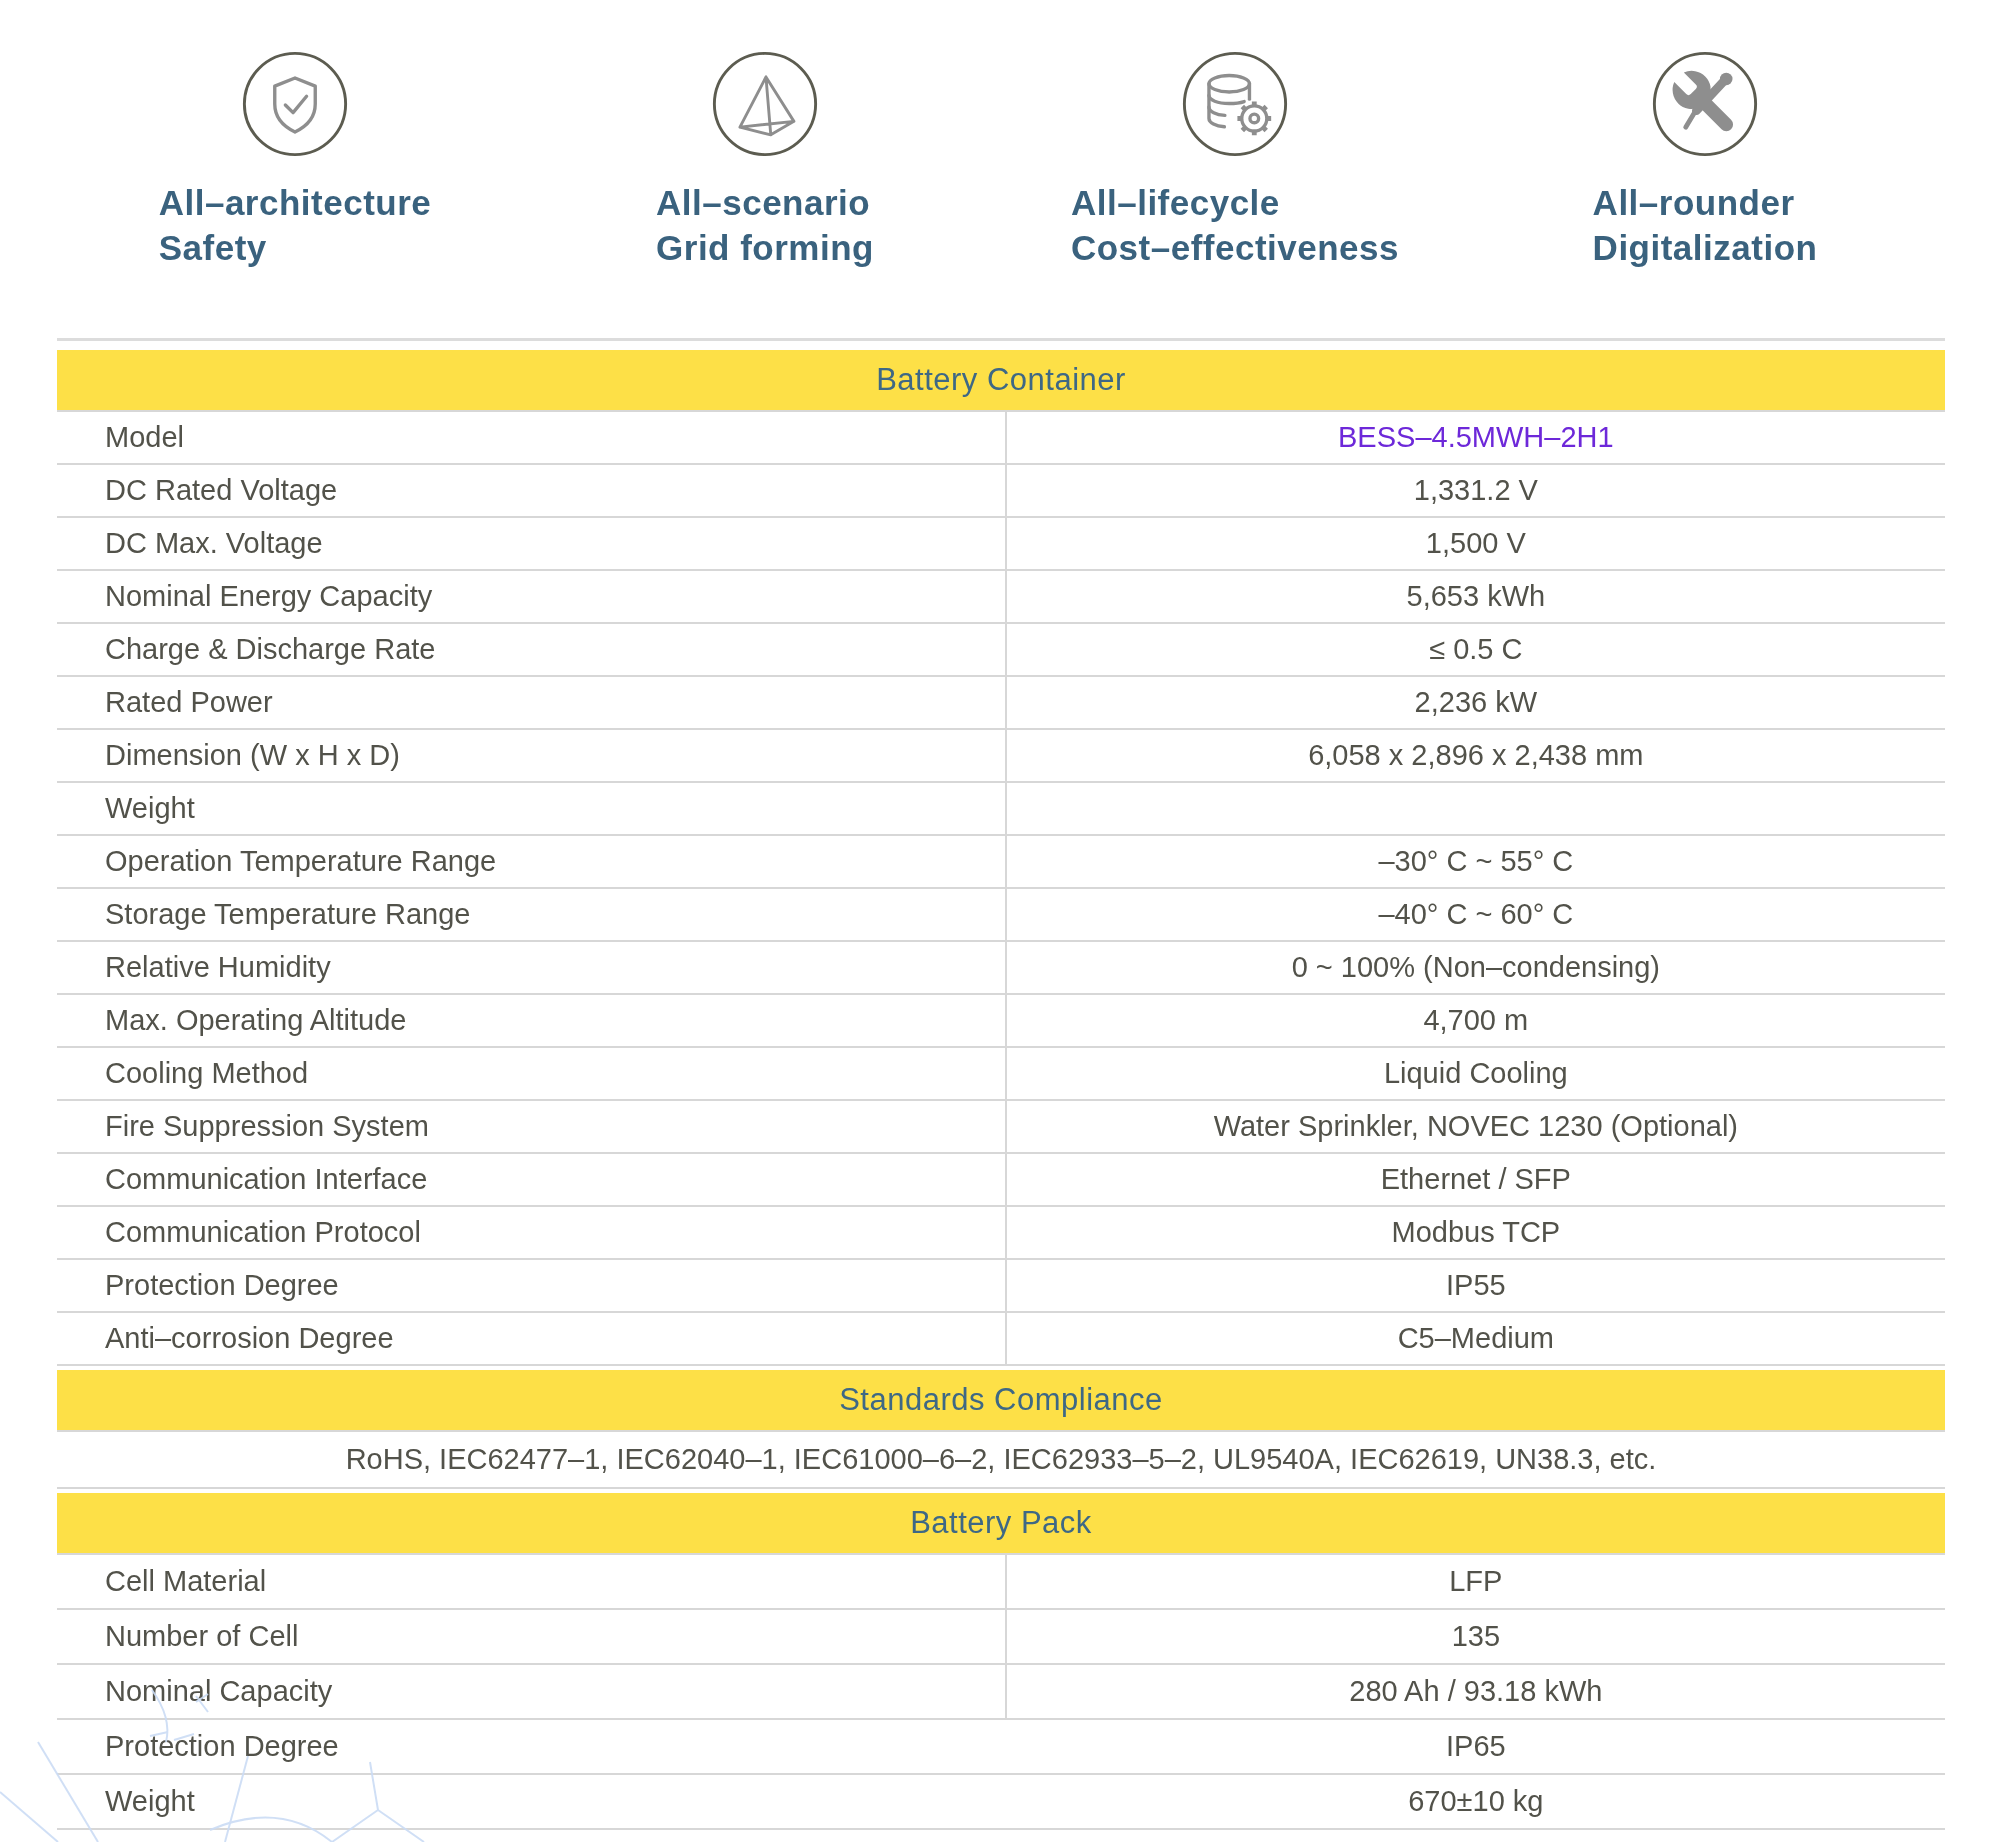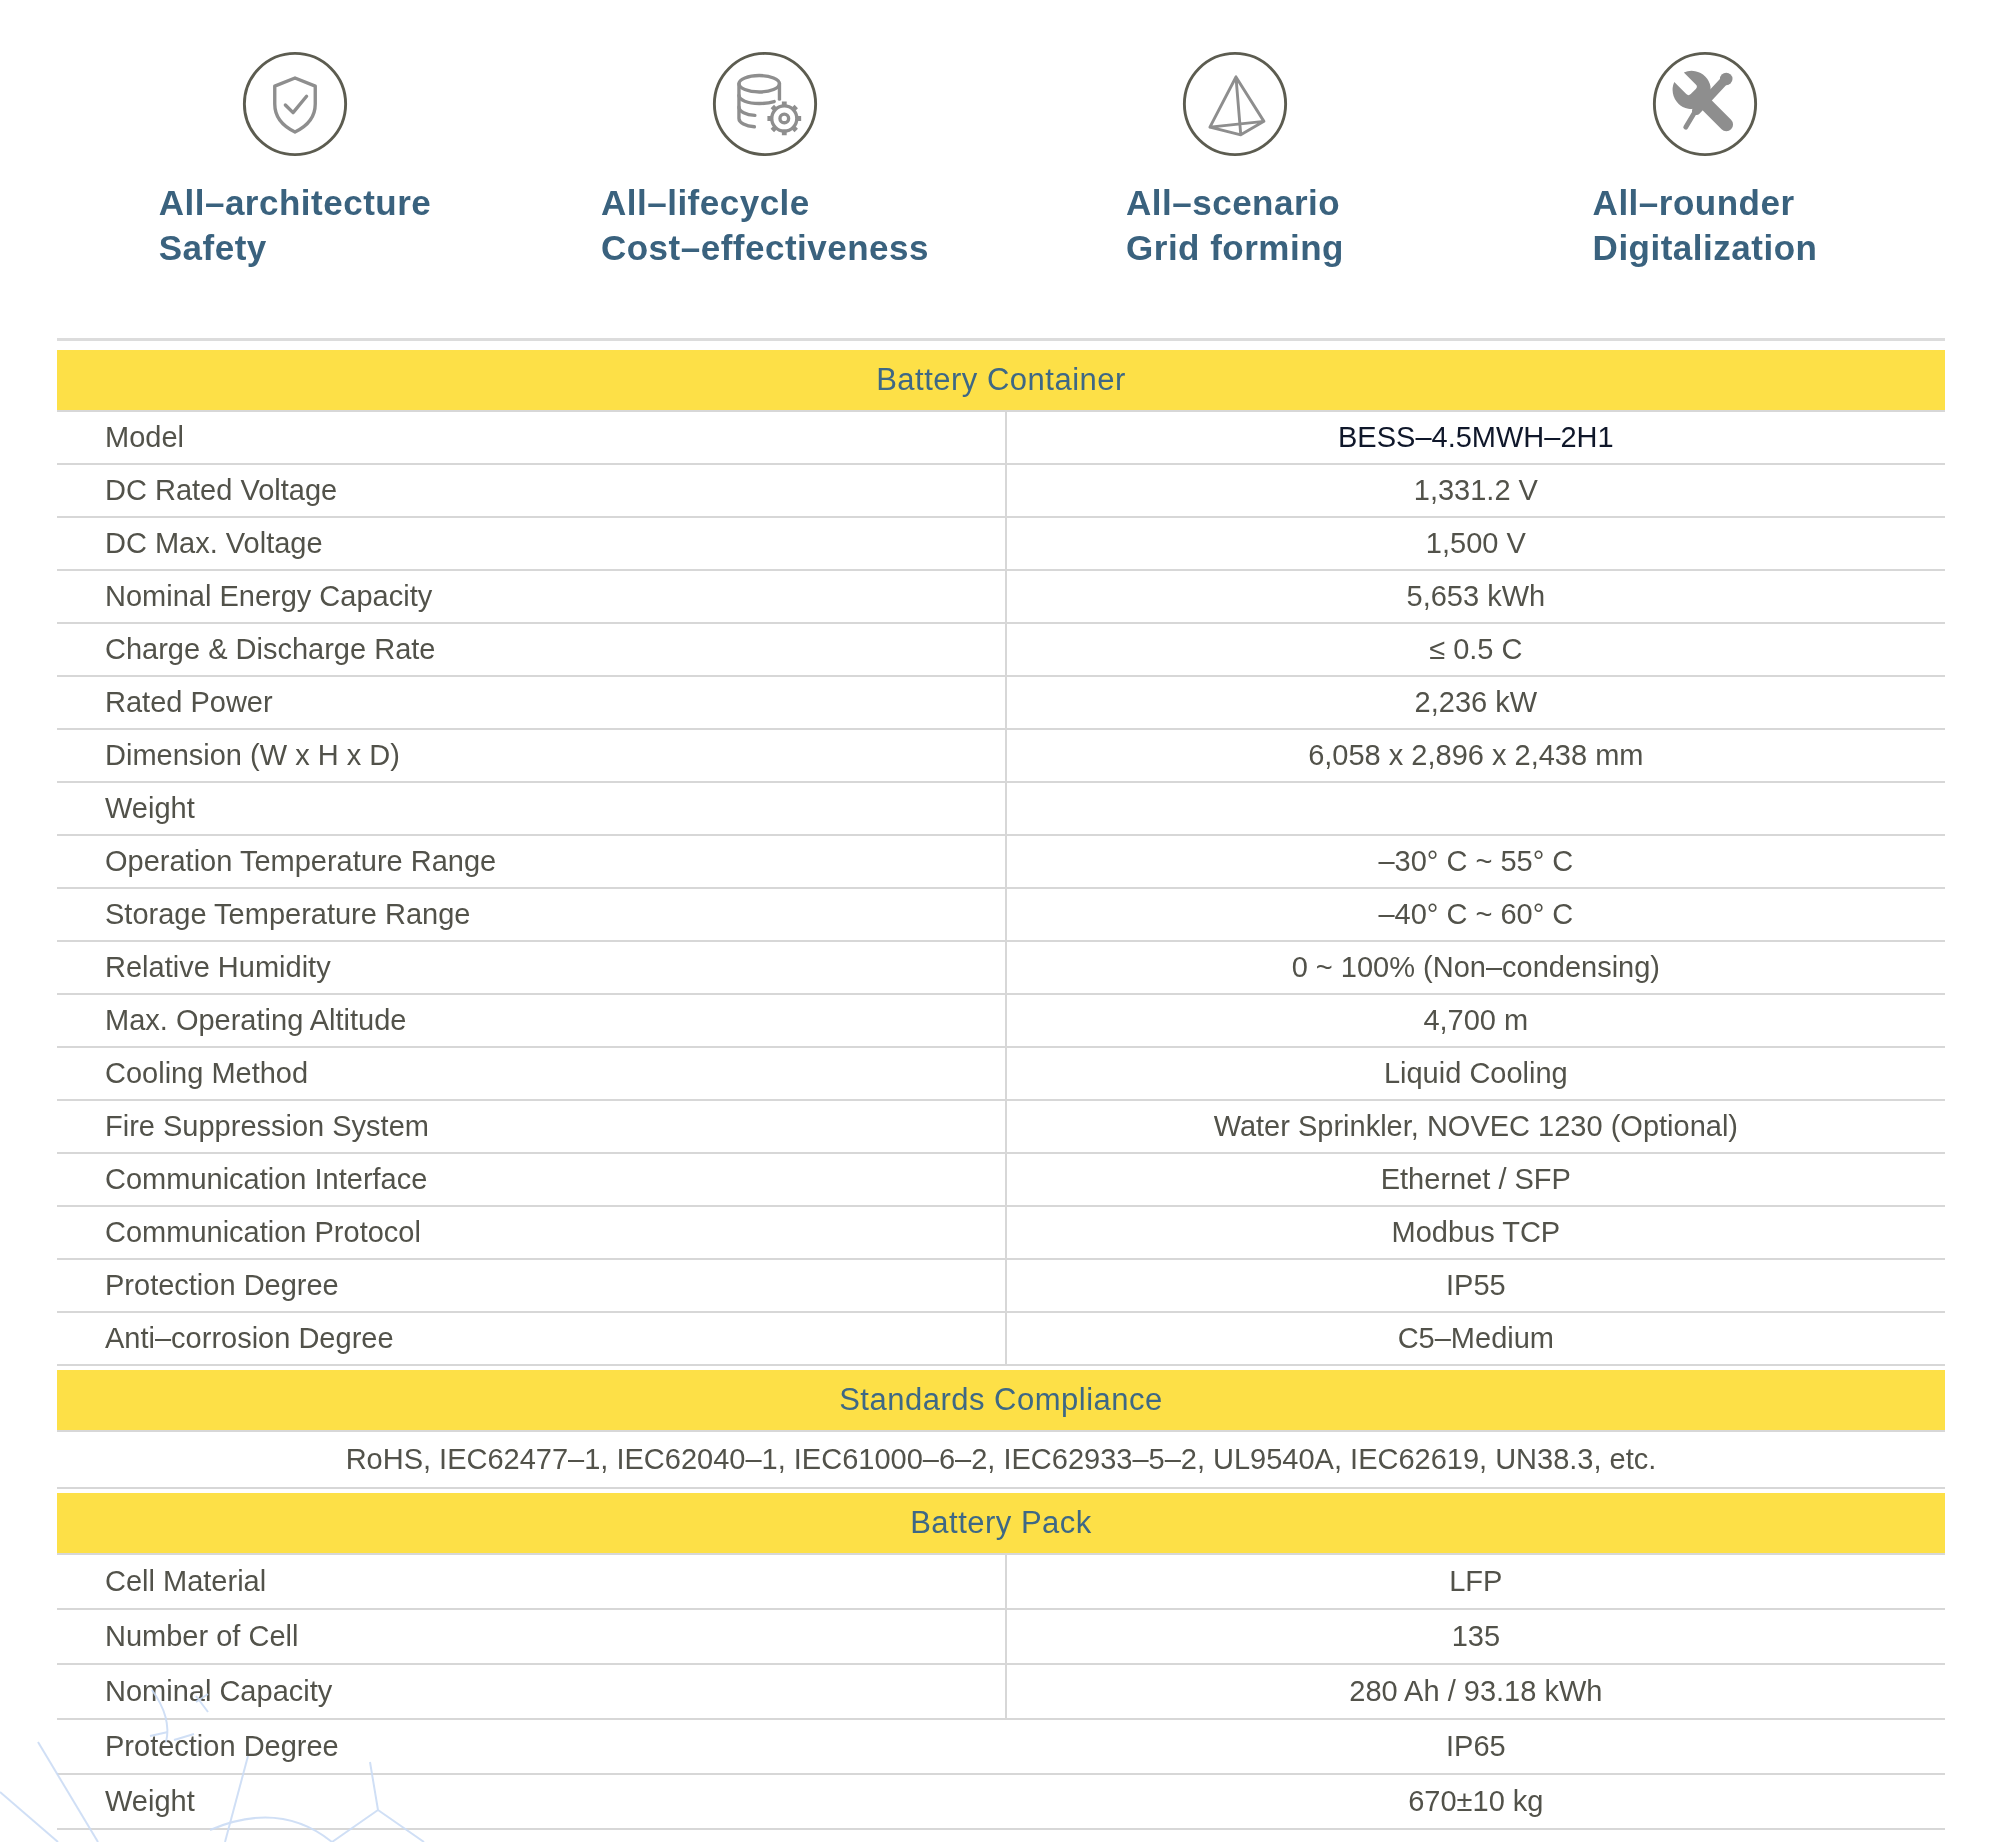--- a/index.html
+++ b/index.html
@@ -35,21 +35,21 @@
   }
   .row .cell-label{
     width:50.3%;display:flex;align-items:center;padding-left:48px;box-sizing:border-box;
     font-size:29px;
   }
   .row.with-divider .cell-label{border-right:2px solid #d7d7d7;}
   .row .cell-value{
     flex:1;display:flex;align-items:center;justify-content:center;
     font-size:29px;text-align:center;
   }
-  .row .cell-value.highlight{color:#0f172a;}
+  .row .cell-value.highlight{color:#6d28d9;}
   .note-row{
     height:55px;display:flex;align-items:center;justify-content:center;
     border-bottom:2px solid #d7d7d7;font-size:29px;
   }
   .pack-row{height:53px;}
   
   .watermark{position:absolute;left:0;top:1652px;pointer-events:none;}
 </style>
 </head>
 <body>
@@ -59,20 +59,32 @@
       <div class="icon-wrap">
         <svg viewBox="0 0 112 112">
           <circle cx="56" cy="56" r="52.5" stroke="#5c5c50" stroke-width="3" fill="none"></circle>
    <path d="M56 29 L77 37.5 V56 C77 70.5 67.5 79.5 56 85 C44.5 79.5 35 70.5 35 56 V37.5 Z" stroke="#8e8e8e" stroke-width="3.5" fill="none" stroke-linejoin="round"></path>
    <path d="M46 57 L54 65 L68 48" stroke="#8e8e8e" stroke-width="3.5" fill="none" stroke-linecap="round" stroke-linejoin="round"></path>
         </svg>
       </div>
       <div class="feature-label">
         <div>All–architecture</div>
         <div>Safety</div>
+      </div>
+    </div>
+    <div class="feature">
+      <div class="icon-wrap">
+        <svg viewBox="0 0 112 112">
+          <circle cx="56" cy="56" r="52.5" stroke="#5c5c50" stroke-width="3" fill="none"></circle>
+   <path d="M57 28 L30 80 M57 28 L86 74 M57 28 L62 88 M30 80 L62 88 L86 74 M30 80 L86 74" stroke="#8e8e8e" stroke-width="3" fill="none" stroke-linecap="round" stroke-linejoin="round"></path>
+        </svg>
+      </div>
+      <div class="feature-label">
+        <div>All–scenario</div>
+        <div>Grid forming</div>
       </div>
     </div>
     <div class="feature">
       <div class="icon-wrap">
         <svg viewBox="0 0 112 112">
           <circle cx="56" cy="56" r="52.5" stroke="#5c5c50" stroke-width="3" fill="none"></circle>
    <g stroke="#8e8e8e" stroke-width="3.5" fill="none" stroke-linecap="round">
     <ellipse cx="50" cy="35" rx="21" ry="8.5"></ellipse>
     <path d="M29 35 V71 C29 75.5 36 78.8 45 79.6"></path>
     <path d="M71 35 V51"></path>
@@ -89,32 +101,20 @@
       </div>
       <div class="feature-label">
         <div>All–lifecycle</div>
         <div>Cost–effectiveness</div>
       </div>
     </div>
     <div class="feature">
       <div class="icon-wrap">
         <svg viewBox="0 0 112 112">
           <circle cx="56" cy="56" r="52.5" stroke="#5c5c50" stroke-width="3" fill="none"></circle>
-   <path d="M57 28 L30 80 M57 28 L86 74 M57 28 L62 88 M30 80 L62 88 L86 74 M30 80 L86 74" stroke="#8e8e8e" stroke-width="3" fill="none" stroke-linecap="round" stroke-linejoin="round"></path>
-        </svg>
-      </div>
-      <div class="feature-label">
-        <div>All–scenario</div>
-        <div>Grid forming</div>
-      </div>
-    </div>
-    <div class="feature">
-      <div class="icon-wrap">
-        <svg viewBox="0 0 112 112">
-          <circle cx="56" cy="56" r="52.5" stroke="#5c5c50" stroke-width="3" fill="none"></circle>
    <g transform="translate(95,15) scale(-3.3,3.3)" fill="#8e8e8e">
      <path d="M14.7 6.3a1 1 0 0 0 0 1.4l1.6 1.6a1 1 0 0 0 1.4 0l3.77-3.77a6 6 0 0 1-7.94 7.94l-6.91 6.91a2.12 2.12 0 0 1-3-3l6.91-6.91a6 6 0 0 1 7.94-7.94l-3.76 3.76z"></path>
    </g>
    <g stroke="#8e8e8e" fill="none" stroke-linecap="round">
      <circle cx="78" cy="30" r="6.5" fill="#8e8e8e" stroke="none"></circle>
      <path d="M75 33 L47 63" stroke-width="9"></path>
      <path d="M45 65 L36 80" stroke-width="5"></path>
    </g>
         </svg>
       </div>

